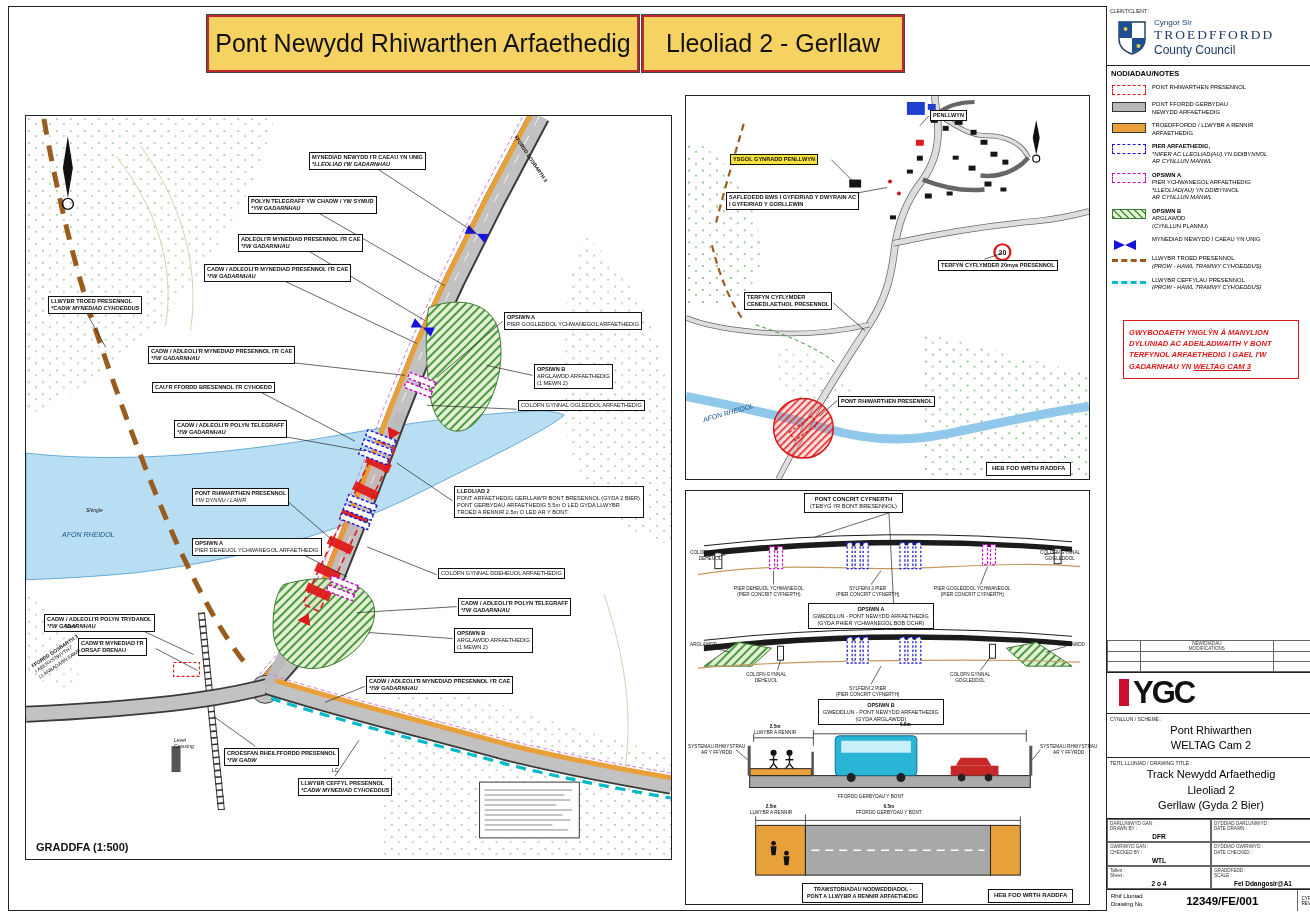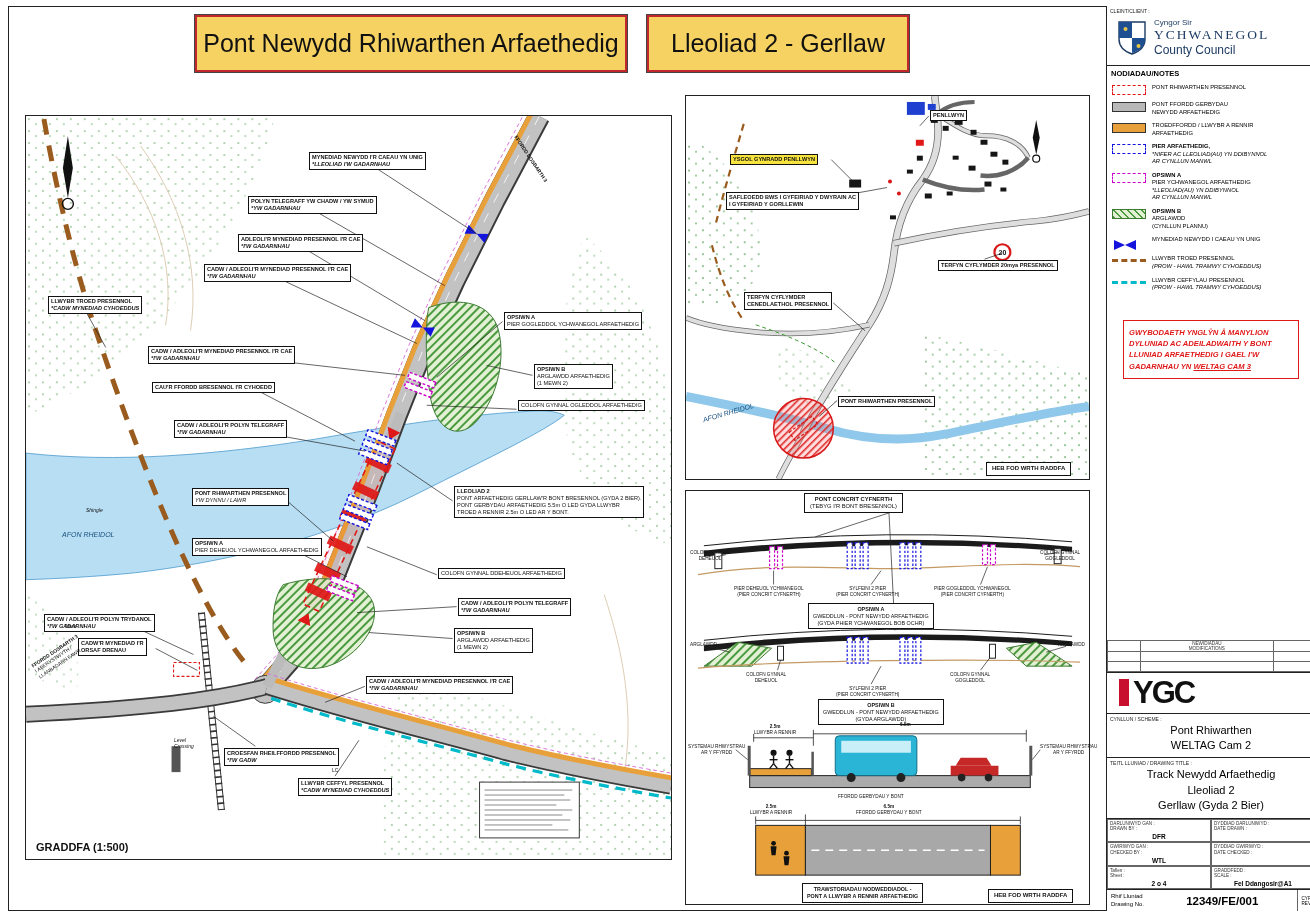--- a/index.html
+++ b/index.html
@@ -3,21 +3,21 @@
 <meta charset="utf-8">
 <style>
   *{margin:0;padding:0;box-sizing:border-box}
   html,body{width:1310px;height:917px;background:#fff;font-family:"Liberation Sans",sans-serif;overflow:hidden}
   .b{font-weight:bold}
   .i{font-style:italic}
   .sheet{position:absolute;inset:0;background:#fff}
   .frame{position:absolute;left:8px;top:6px;right:8px;bottom:6px;border:1.5px solid #222;pointer-events:none}
   .edge-strip{position:absolute;right:14px;top:6px;bottom:6px;width:5px;border-left:.8px solid #888;border-right:.8px solid #888}
 
-  .titlebar{position:absolute;left:195px;top:15px;display:flex;gap:20px}
+  .titlebar{position:absolute;left:207px;top:15px;display:flex;gap:3px}
   .title-box{background:#f6d263;border:2.5px solid #c1272d;outline:1px solid #444;height:57px;display:flex;align-items:center;justify-content:center;font-size:25px;color:#111}
   .title-box.main{width:432px}
   .title-box.sub{width:262px}
 
   .panel{position:absolute;background:#fff;border:1.2px solid #222}
   #plan-panel{left:25px;top:115px;width:647px;height:745px}
   #loc-panel{left:685px;top:95px;width:405px;height:385px}
   #sec-panel{left:685px;top:490px;width:405px;height:415px}
   .panel > svg{position:absolute;inset:0;width:100%;height:100%}
   .overlay{position:absolute;inset:0;pointer-events:none}
@@ -701,21 +701,21 @@
       <div class="client-row">
         <svg width="30" height="36" viewBox="0 0 30 36">
           <path d="M2,2 h26 v17 c0,9 -7,13 -13,15 c-6,-2 -13,-6 -13,-15 Z" fill="#fff" stroke="#1d3b63" stroke-width="1.4"></path>
           <path d="M2,2 h13 v16 h-13 Z" fill="#1d4f91"></path>
           <path d="M15,18 h13 v1 c0,9 -7,12 -13,14 Z" fill="#1d4f91"></path>
           <circle cx="8.5" cy="9" r="2" fill="#e8c54a"></circle>
             <circle cx="21.5" cy="26" r="2" fill="#e8c54a"></circle>
         </svg>
         <div class="client-text">
           <div class="ct1">Cyngor Sir</div>
-          <div class="ct2">YCHWANEGOL</div>
+          <div class="ct2">TROEDFFORDD</div>
           <div class="ct3">County Council</div>
         </div>
       </div>
     </div>
 
     <div class="notes-h">NODIADAU/NOTES</div>
     <div id="legend">
         <div class="lg-row">
           <span class="sw sw-red-dash"></span>
           <span class="lg-text">
@@ -780,21 +780,21 @@
         <div class="lg-row">
           <span class="sw sw-cyan-line"></span>
           <span class="lg-text">
             <div>LLWYBR CEFFYLAU PRESENNOL</div>
             <div class="i">(PROW - HAWL TRAMWY CYHOEDDUS)</div>
           </span>
         </div>
       </div>
 
     <div class="warning">
-      <span>GWYBODAETH YNGLŶN Â MANYLION DYLUNIAD AC ADEILADWAITH Y BONT LLUNIAD ARFAETHEDIG I GAEL I'W GADARNHAU YN </span><u>WELTAG CAM 3</u>
+      <span>GWYBODAETH YNGLŶN Â MANYLION DYLUNIAD AC ADEILADWAITH Y BONT TERFYNOL ARFAETHEDIG I GAEL I'W GADARNHAU YN </span><u>WELTAG CAM 3</u>
     </div>
 
     <div class="spacer"></div>
 
     <table class="rev-table">
       <tbody>
           <tr>
         <td style="width:16%"></td>
         <td>
           <div>NEWIDIADAU</div>

